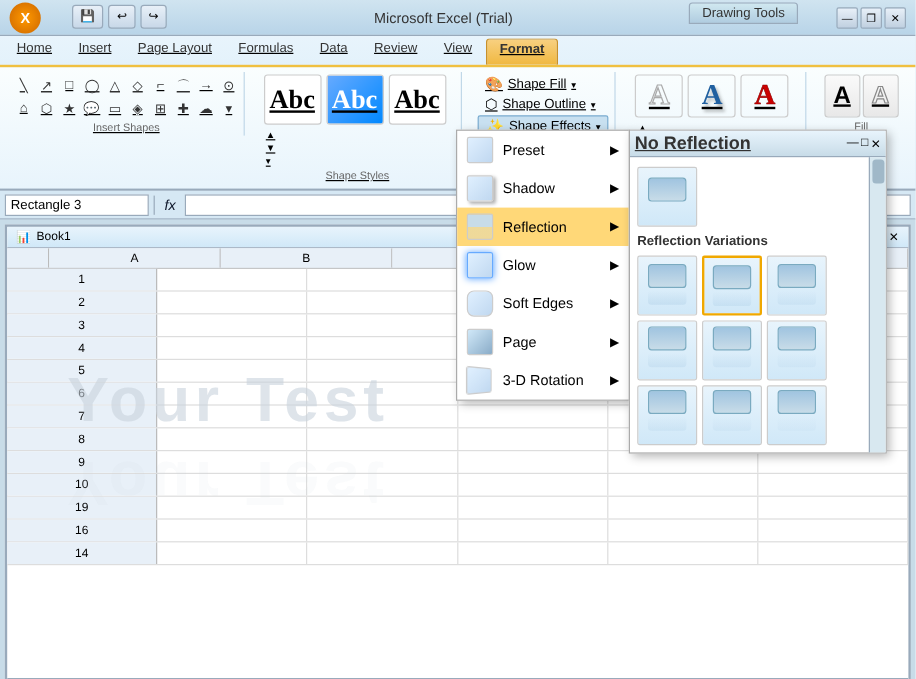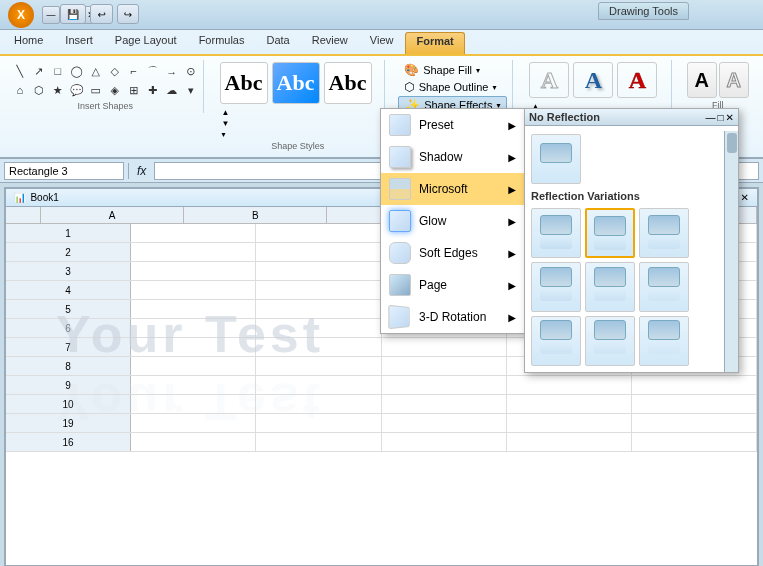--- a/index.html
+++ b/index.html
@@ -29,40 +29,41 @@
     .title-btn {
       background: linear-gradient(to bottom, #e8f0f8, #c8d8e8);
       border: 1px solid #9ab; border-radius: 3px;
       padding: 2px 6px; font-size: 10px; cursor: pointer;
       height: 20px; display: flex; align-items: center;
     }
     .title-text {
       flex: 1; text-align: center; font-size: 12px; color: #333;
     }
     .drawing-tools-tab {
-      position: absolute; right: 74px; top: 2px;
+      position: absolute; right: 98px; top: 2px;
       background: linear-gradient(to bottom, #d0e8f0, #b0cce0);
       border: 1px solid #9ab; border-radius: 3px 3px 0 0;
       padding: 2px 10px; font-size: 11px; color: #333;
     }
     .win-controls {
       display: flex; gap: 2px;
     }
     .win-btn {
       width: 18px; height: 18px;
       border: 1px solid #9ab; border-radius: 2px;
       background: linear-gradient(to bottom, #e8f0f8, #c0d0e0);
       display: flex; align-items: center; justify-content: center;
       font-size: 9px; cursor: pointer;
     }
 
     
     .ribbon {
       background: linear-gradient(to bottom, #e8f4fc, #d0e8f8);
       border-bottom: 2px solid #9ab;
+      text-decoration: underline;
     }
     .ribbon-tabs {
       display: flex; height: 24px; padding: 0 4px; gap: 2px; align-items: flex-end;
     }
     .ribbon-tab {
       padding: 2px 10px; font-size: 11px; cursor: pointer;
       background: transparent; border: none; color: #333; height: 22px;
       border-radius: 3px 3px 0 0;
     }
     .ribbon-tab.active {
@@ -212,21 +213,21 @@
       width: 215px;
       z-index: 101;
       padding: 4px;
     }
     .panel-titlebar {
       display: flex; align-items: center; justify-content: space-between;
       background: linear-gradient(to bottom, #e8f4fc, #c8dce8);
       padding: 2px 4px; margin: -4px -4px 4px -4px;
       border-bottom: 1px solid #9ab;
     }
-    .panel-title { font-size: 11px; font-weight: bold; color: #333; }
+    .panel-title { font-size: 15px; font-weight: bold; color: #333; text-decoration: underline; }
     .panel-ctrl { font-size: 10px; cursor: pointer; }
     .panel-section-label { font-size: 11px; font-weight: bold; color: #333; padding: 2px 2px 4px; }
     .refl-item {
       width: 50px; height: 50px;
       border: 1px solid #ccc; border-radius: 2px;
       background: linear-gradient(to bottom, #e8f4fc, #d0e8f8);
       display: flex; align-items: center; justify-content: center;
       cursor: pointer; position: relative; overflow: hidden;
     }
     .refl-item.selected { border: 2px solid #f0a800; }
@@ -274,20 +275,21 @@
 
 <div class="title-bar">
   <div class="title-bar-logo">
     <span>X</span>
   </div>
   <div class="title-bar-buttons">
     <button class="title-btn">💾</button>
     <button class="title-btn">↩</button>
     <button class="title-btn">↪</button>
   </div>
+  <div class="title-text">Microsoft Excel (Trial)</div>
   <div class="drawing-tools-tab">Drawing Tools</div>
   <div class="win-controls">
     <div class="win-btn">—</div>
     <div class="win-btn">❐</div>
     <div class="win-btn">✕</div>
   </div>
 </div>
 
 <div class="ribbon">
   <div class="ribbon-tabs">
@@ -517,20 +519,28 @@
             <div class="cell"></div>
           </div>
         <div class="row">
             <div class="cell row-hdr">16</div>
             <div class="cell"></div>
             <div class="cell"></div>
             <div class="cell"></div>
             <div class="cell"></div>
             <div class="cell"></div>
           </div>
+        <div class="row">
+            <div class="cell row-hdr">14</div>
+            <div class="cell"></div>
+            <div class="cell"></div>
+            <div class="cell"></div>
+            <div class="cell"></div>
+            <div class="cell"></div>
+          </div>
       </div>
     </div>
 
     <div class="sheet-tabs">
       
       
       
       
       
       
@@ -544,21 +554,21 @@
     <span>Preset</span>
     <span class="arrow">▶</span>
   </div>
   <div class="menu-item">
     <div class="icon-box" style="box-shadow:2px 2px 3px rgba(0,0,0,0.3);"></div>
     <span>Shadow</span>
     <span class="arrow">▶</span>
   </div>
   <div class="menu-item active">
     <div class="icon-box" style="background:linear-gradient(to bottom,#c8dce8 50%, rgba(200,220,232,0.3) 50%);"></div>
-    <span>Microsoft</span>
+    <span>Reflection</span>
     <span class="arrow">▶</span>
   </div>
   <div class="menu-item">
     <div class="icon-box" style="box-shadow:0 0 6px #6af;border:1px solid #6af;"></div>
     <span>Glow</span>
     <span class="arrow">▶</span>
   </div>
   <div class="menu-item">
     <div class="icon-box" style="border-radius:6px;"></div>
     <span>Soft Edges</span>

